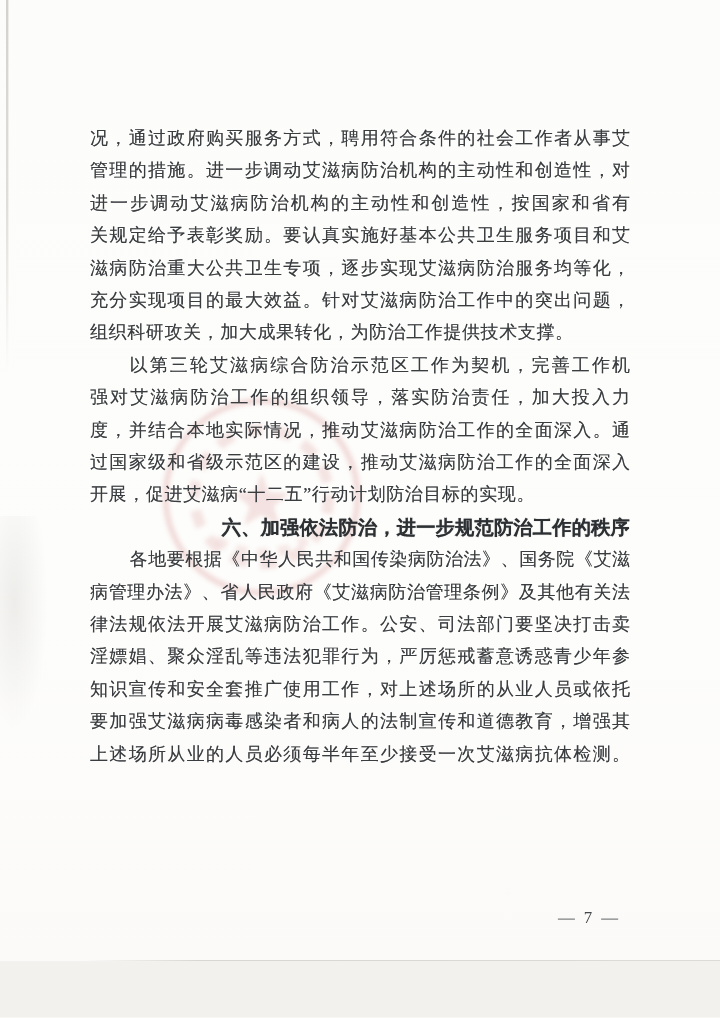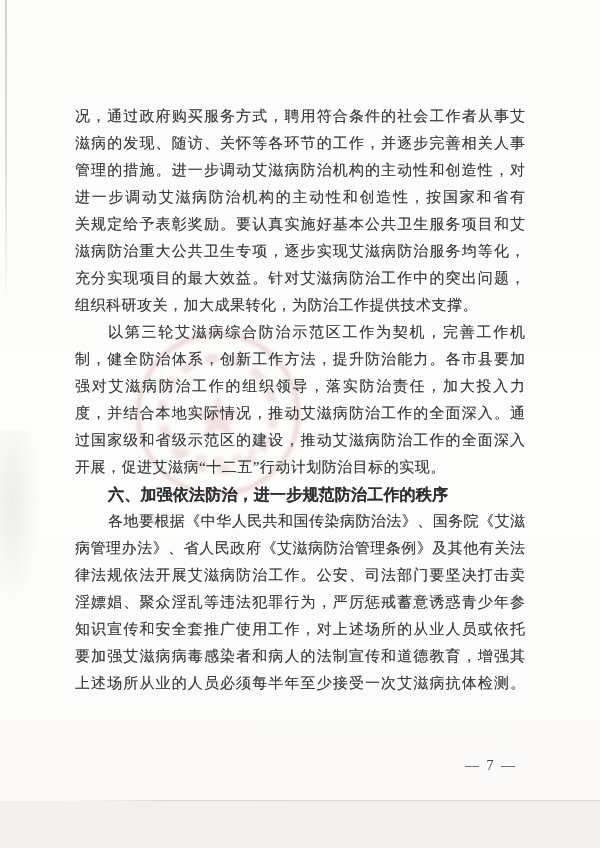--- a/index.html
+++ b/index.html
@@ -54,21 +54,21 @@
     white-space: nowrap;
     text-shadow: 0 0 .4px rgba(58,61,64,.55);
   }
   .line.j {
     white-space: normal;
     letter-spacing: 0;
     text-align: justify;
     text-align-last: justify;
     text-justify: distribute;
   }
-  .line.indent { text-indent: 33px; }
+  .line.indent { text-indent: 33px; text-align: right; }
   .line.heading {
     font-weight: bold;
     font-size: 16px;
     color: #2d3033;
     letter-spacing: .2px;
     text-shadow: 0 0 .6px rgba(45,48,51,.8);
   }
   .page-number {
     position: absolute; right: 83px; top: 758px;
     font-size: 14px; color: #44474a;
@@ -92,29 +92,27 @@
     <g filter="url(#sealblur)" stroke="#c25858" fill="none">
       <circle cx="96" cy="92" r="80" stroke-width="5"></circle>
       <circle cx="96" cy="92" r="56" stroke-width="9" stroke-dasharray="14 11" opacity=".75"></circle>
       <path d="M96 72 l6 16 17 1 -13 11 5 16 -15 -9 -15 9 5 -16 -13 -11 17 -1 z" fill="#c25858" stroke="none" opacity=".8"></path>
       <path d="M58 128 q38 22 76 0" stroke-width="8" stroke-dasharray="10 8" opacity=".6"></path>
     </g>
   </svg>
 
   <div class="textblock">
     <div class="line j">况，通过政府购买服务方式，聘用符合条件的社会工作者从事艾</div>
-    <div class="line j">滋病的发现、随访、关怀等各环节的工作，并逐步完善相关人事</div>
     <div class="line j">管理的措施。进一步调动艾滋病防治机构的主动性和创造性，对</div>
     <div class="line j">进一步调动艾滋病防治机构的主动性和创造性，按国家和省有</div>
     <div class="line j">关规定给予表彰奖励。要认真实施好基本公共卫生服务项目和艾</div>
     <div class="line j">滋病防治重大公共卫生专项，逐步实现艾滋病防治服务均等化，</div>
     <div class="line j">充分实现项目的最大效益。针对艾滋病防治工作中的突出问题，</div>
     <div class="line">组织科研攻关，加大成果转化，为防治工作提供技术支撑。</div>
     <div class="line j indent">以第三轮艾滋病综合防治示范区工作为契机，完善工作机</div>
-    <div class="line j">制，健全防治体系，创新工作方法，提升防治能力。各市县要加</div>
     <div class="line j">强对艾滋病防治工作的组织领导，落实防治责任，加大投入力</div>
     <div class="line j">度，并结合本地实际情况，推动艾滋病防治工作的全面深入。通</div>
     <div class="line j">过国家级和省级示范区的建设，推动艾滋病防治工作的全面深入</div>
     <div class="line">开展，促进艾滋病“十二五”行动计划防治目标的实现。</div>
     <div class="line heading indent">六、加强依法防治，进一步规范防治工作的秩序</div>
     <div class="line j indent">各地要根据《中华人民共和国传染病防治法》、国务院《艾滋</div>
     <div class="line j">病管理办法》、省人民政府《艾滋病防治管理条例》及其他有关法</div>
     <div class="line j">律法规依法开展艾滋病防治工作。公安、司法部门要坚决打击卖</div>
     <div class="line j">淫嫖娼、聚众淫乱等违法犯罪行为，严厉惩戒蓄意诱惑青少年参</div>
     <div class="line j">知识宣传和安全套推广使用工作，对上述场所的从业人员或依托</div>

